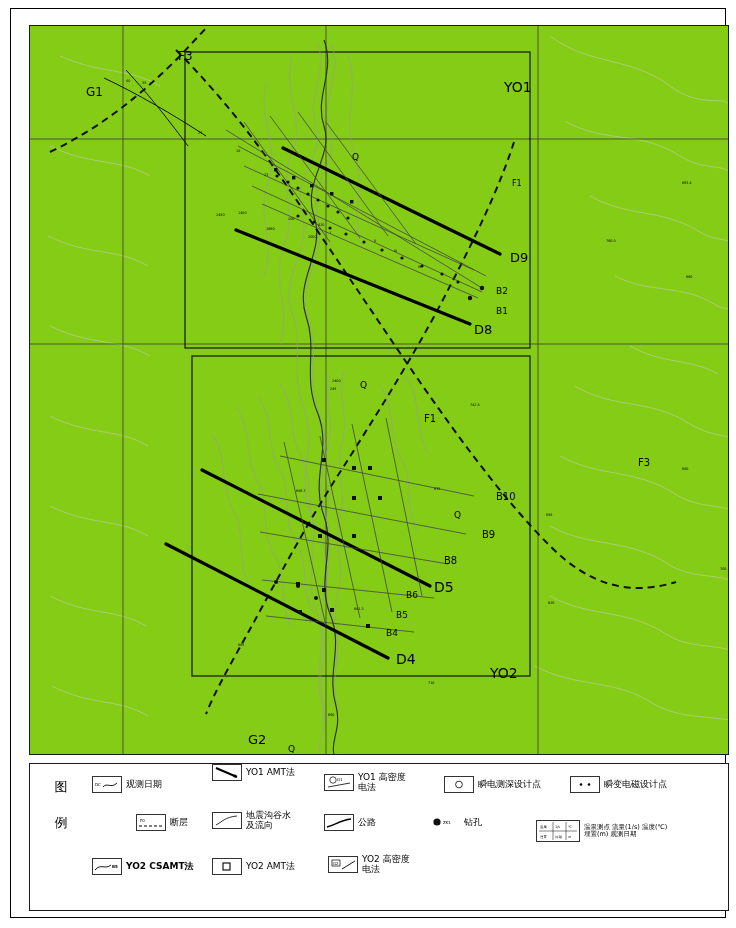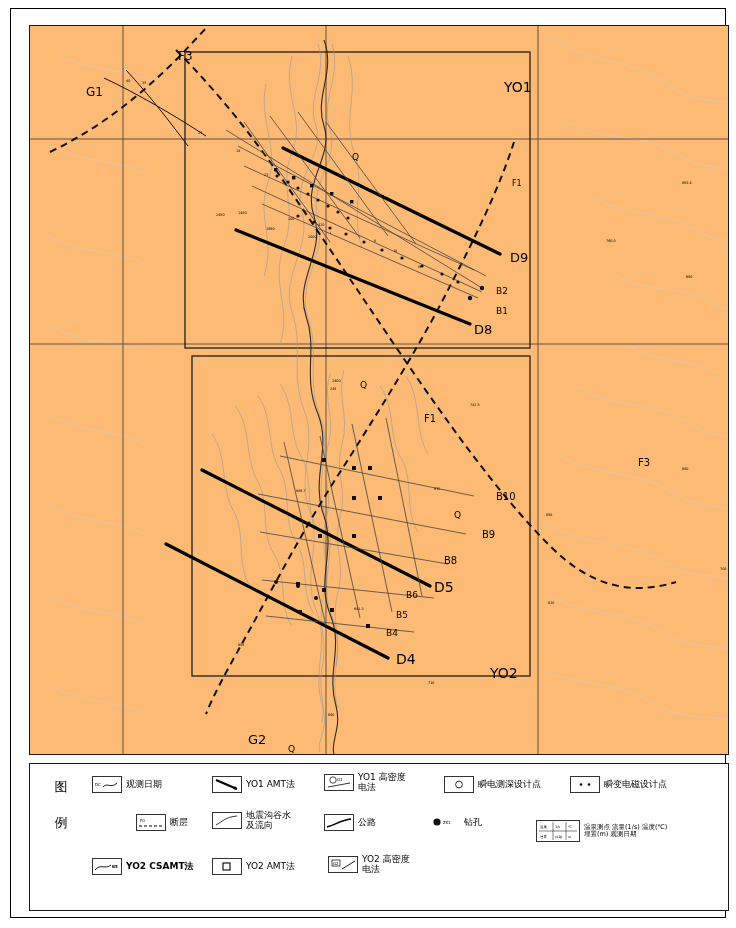--- a/index.html
+++ b/index.html
@@ -32,21 +32,21 @@
   }
   #map-area {
     position: absolute;
     left: 18px;
     top: 16px;
     width: 700px;
     height: 730px;
     box-sizing: border-box;
     border: 1px solid #1a1a1a;
     overflow: hidden;
-    background: #fdba74;
+    background: #84cc16;
   }
   #map-svg {
     position: absolute;
     left: 0;
     top: 0;
   }
   
   #legend {
     position: absolute;
     left: 18px;
@@ -324,21 +324,21 @@
       <div class="legend-item" style="left:62px; top:12px;">
         <span class="legend-sym">
           <svg width="28" height="15" viewBox="0 0 28 15">
             <text x="2" y="9" font-size="4" fill="#000" font-family="DejaVu Sans, sans-serif">DC</text>
             <path d="M10,10 C14,5 18,12 24,6" stroke="#000" fill="none" stroke-width="0.9"></path>
           </svg>
         </span>
         <span class="legend-label">观测日期</span>
       </div>
 
-      <div class="legend-item" style="left:182px; top:12px;">
+      <div class="legend-item" style="left:182px; top:0;">
         <span class="legend-sym">
           <svg width="28" height="15" viewBox="0 0 28 15">
             <line x1="3" y1="3" x2="24" y2="12" stroke="#000" stroke-width="2"></line>
             <circle cx="22" cy="11" r="1.6" fill="#000"></circle>
           </svg>
         </span>
         <span class="legend-label">YO1 AMT法</span>
       </div>
 
       <div class="legend-item" style="left:294px; top:8px;">

